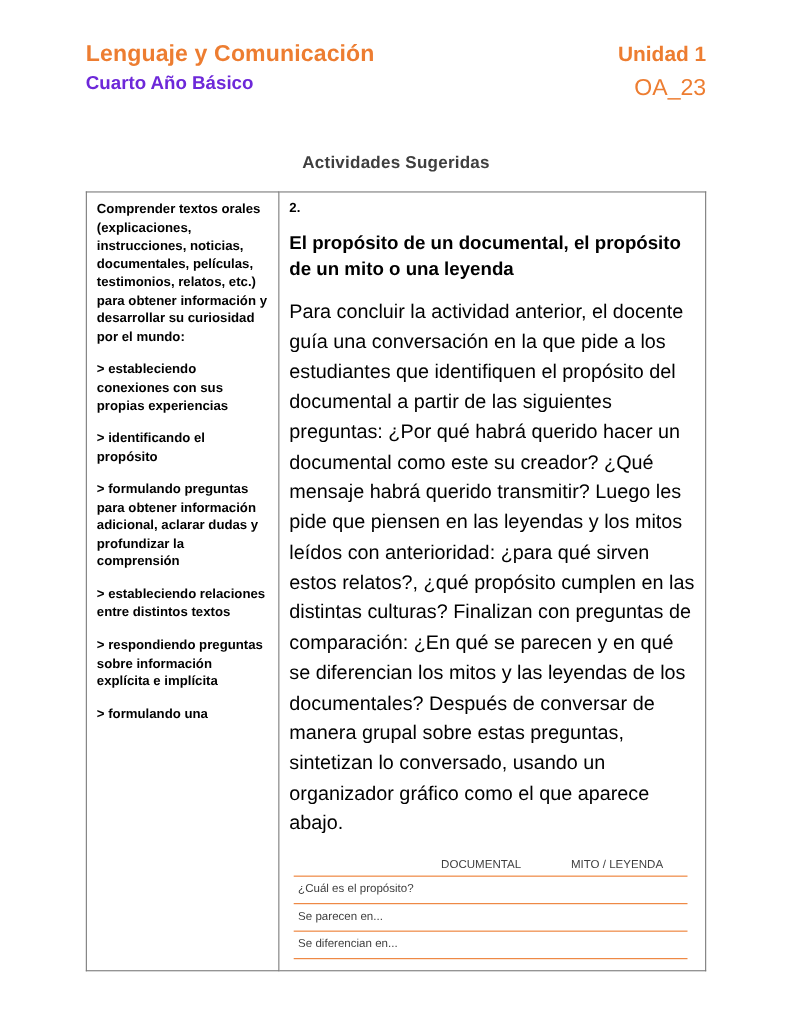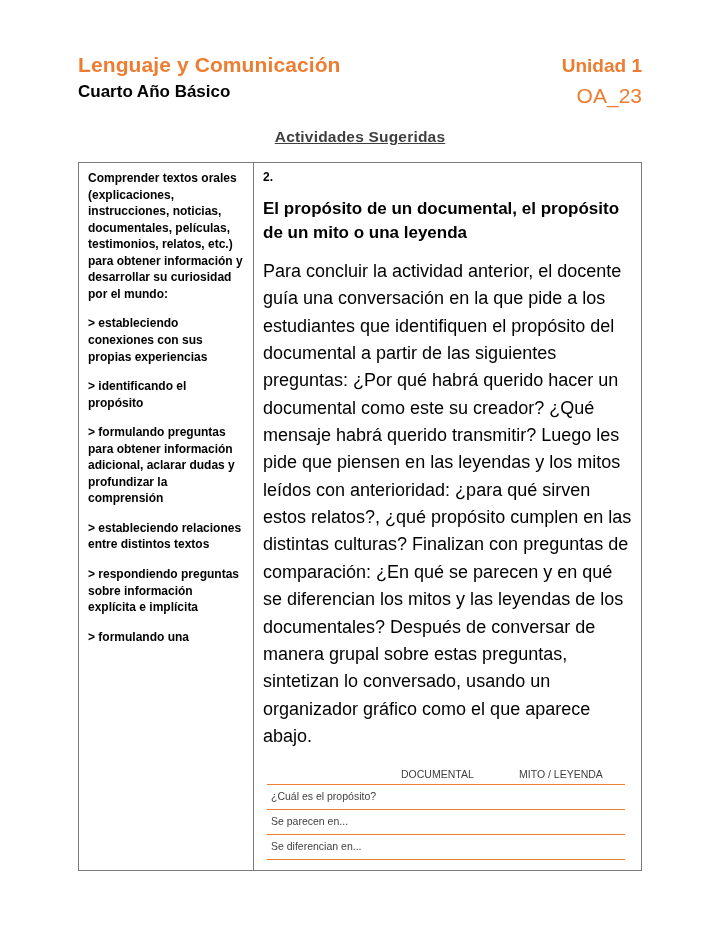--- a/index.html
+++ b/index.html
@@ -12,21 +12,21 @@
     background: #ffffff;
     font-family: "Liberation Sans", sans-serif;
     color: #000000;
     overflow: hidden;
   }
   .page {
     position: relative;
     width: 720px;
     height: 932px;
     box-sizing: border-box;
-    padding: 16px 78px;
+    padding: 0 78px;
   }
   
   .header {
     padding-top: 36px;
     display: flex;
     justify-content: space-between;
     align-items: flex-start;
   }
   .header-left {
     display: flex;
@@ -35,21 +35,21 @@
   .subject-title {
     font-size: 21px;
     font-weight: bold;
     color: #ED7D31;
     line-height: 1.25;
     letter-spacing: 0.1px;
   }
   .grade-title {
     font-size: 17px;
     font-weight: bold;
-    color: #000000;
+    color: #6d28d9;
     line-height: 1.4;
     margin-top: 2px;
   }
   .header-right {
     text-align: right;
     padding-top: 2px;
   }
   .unit-title {
     font-size: 19px;
     font-weight: bold;
@@ -62,24 +62,23 @@
     color: #ED7D31;
     line-height: 1.35;
     margin-top: 3px;
   }
   
   .section-title {
     text-align: center;
     font-size: 15.5px;
     font-weight: bold;
     color: #3f3f3f;
-    margin-top: 18px;
+    margin-top: 46px;
     margin-bottom: 16px;
     letter-spacing: 0.2px;
-    text-decoration: underline;
   }
   
   .act-table {
     width: 563px;
     border-collapse: collapse;
     table-layout: fixed;
     border: 1px solid #7b7b7b;
   }
   .act-table td {
     border: 1px solid #7b7b7b;

